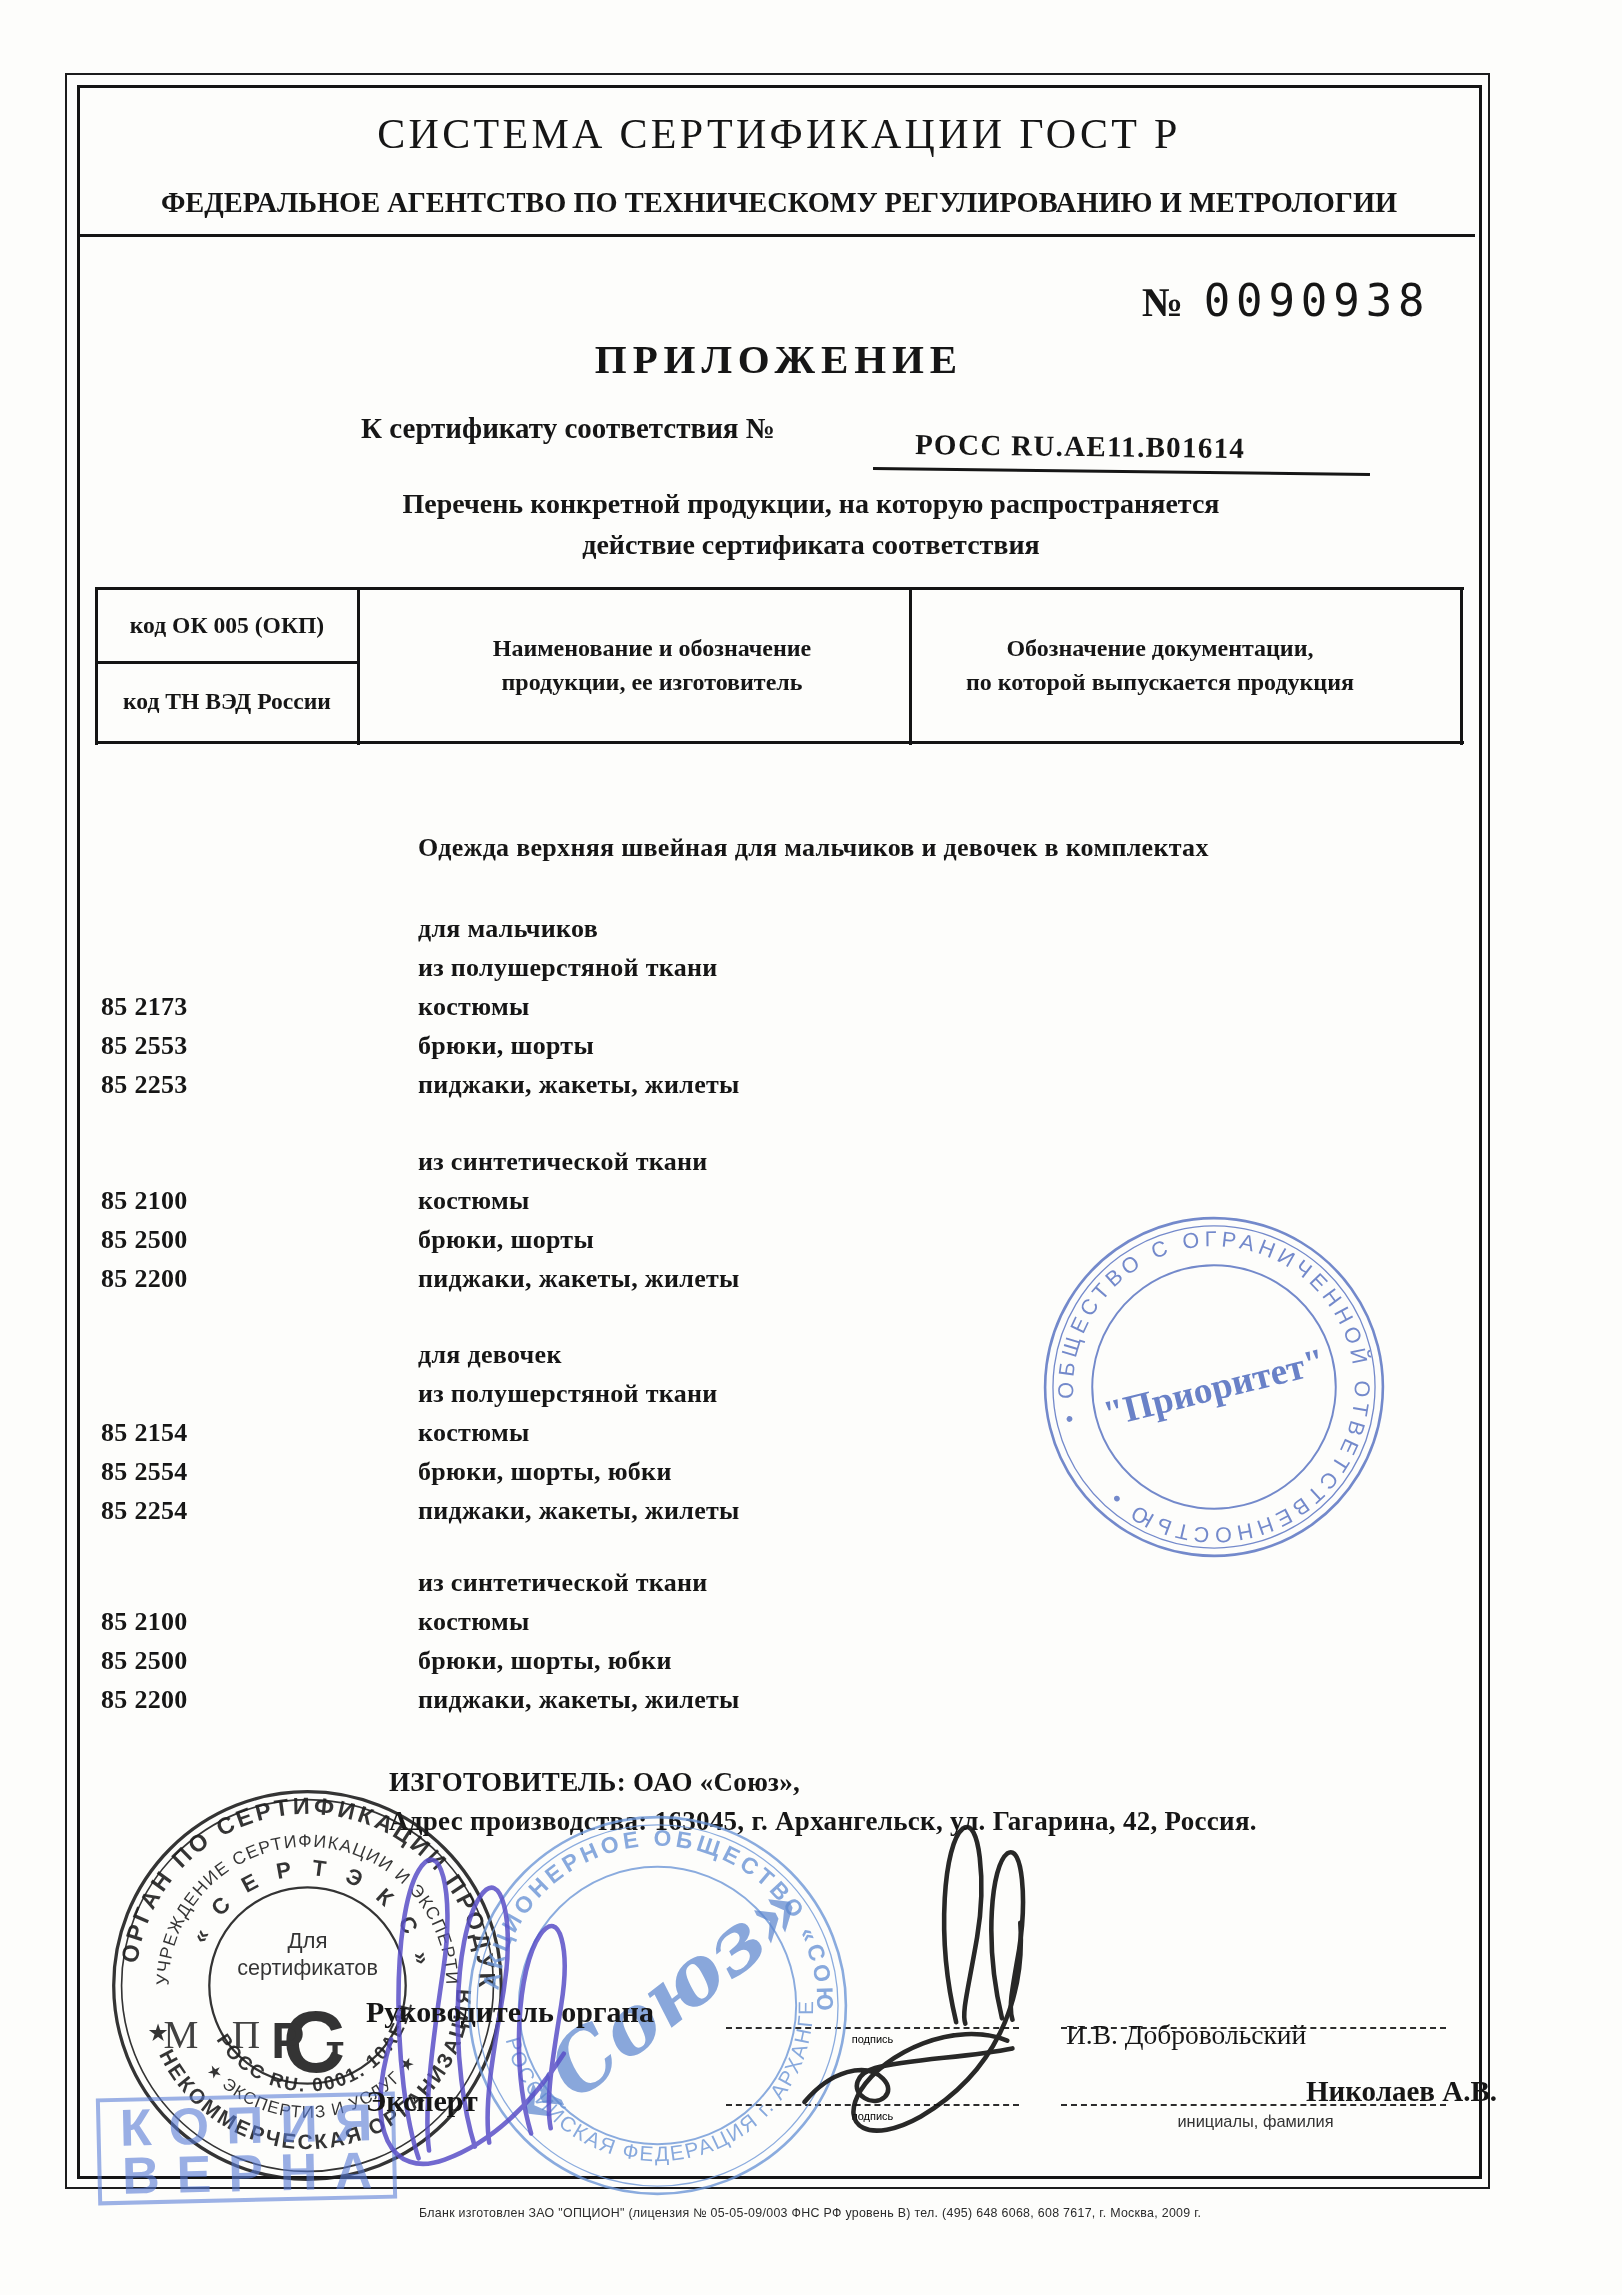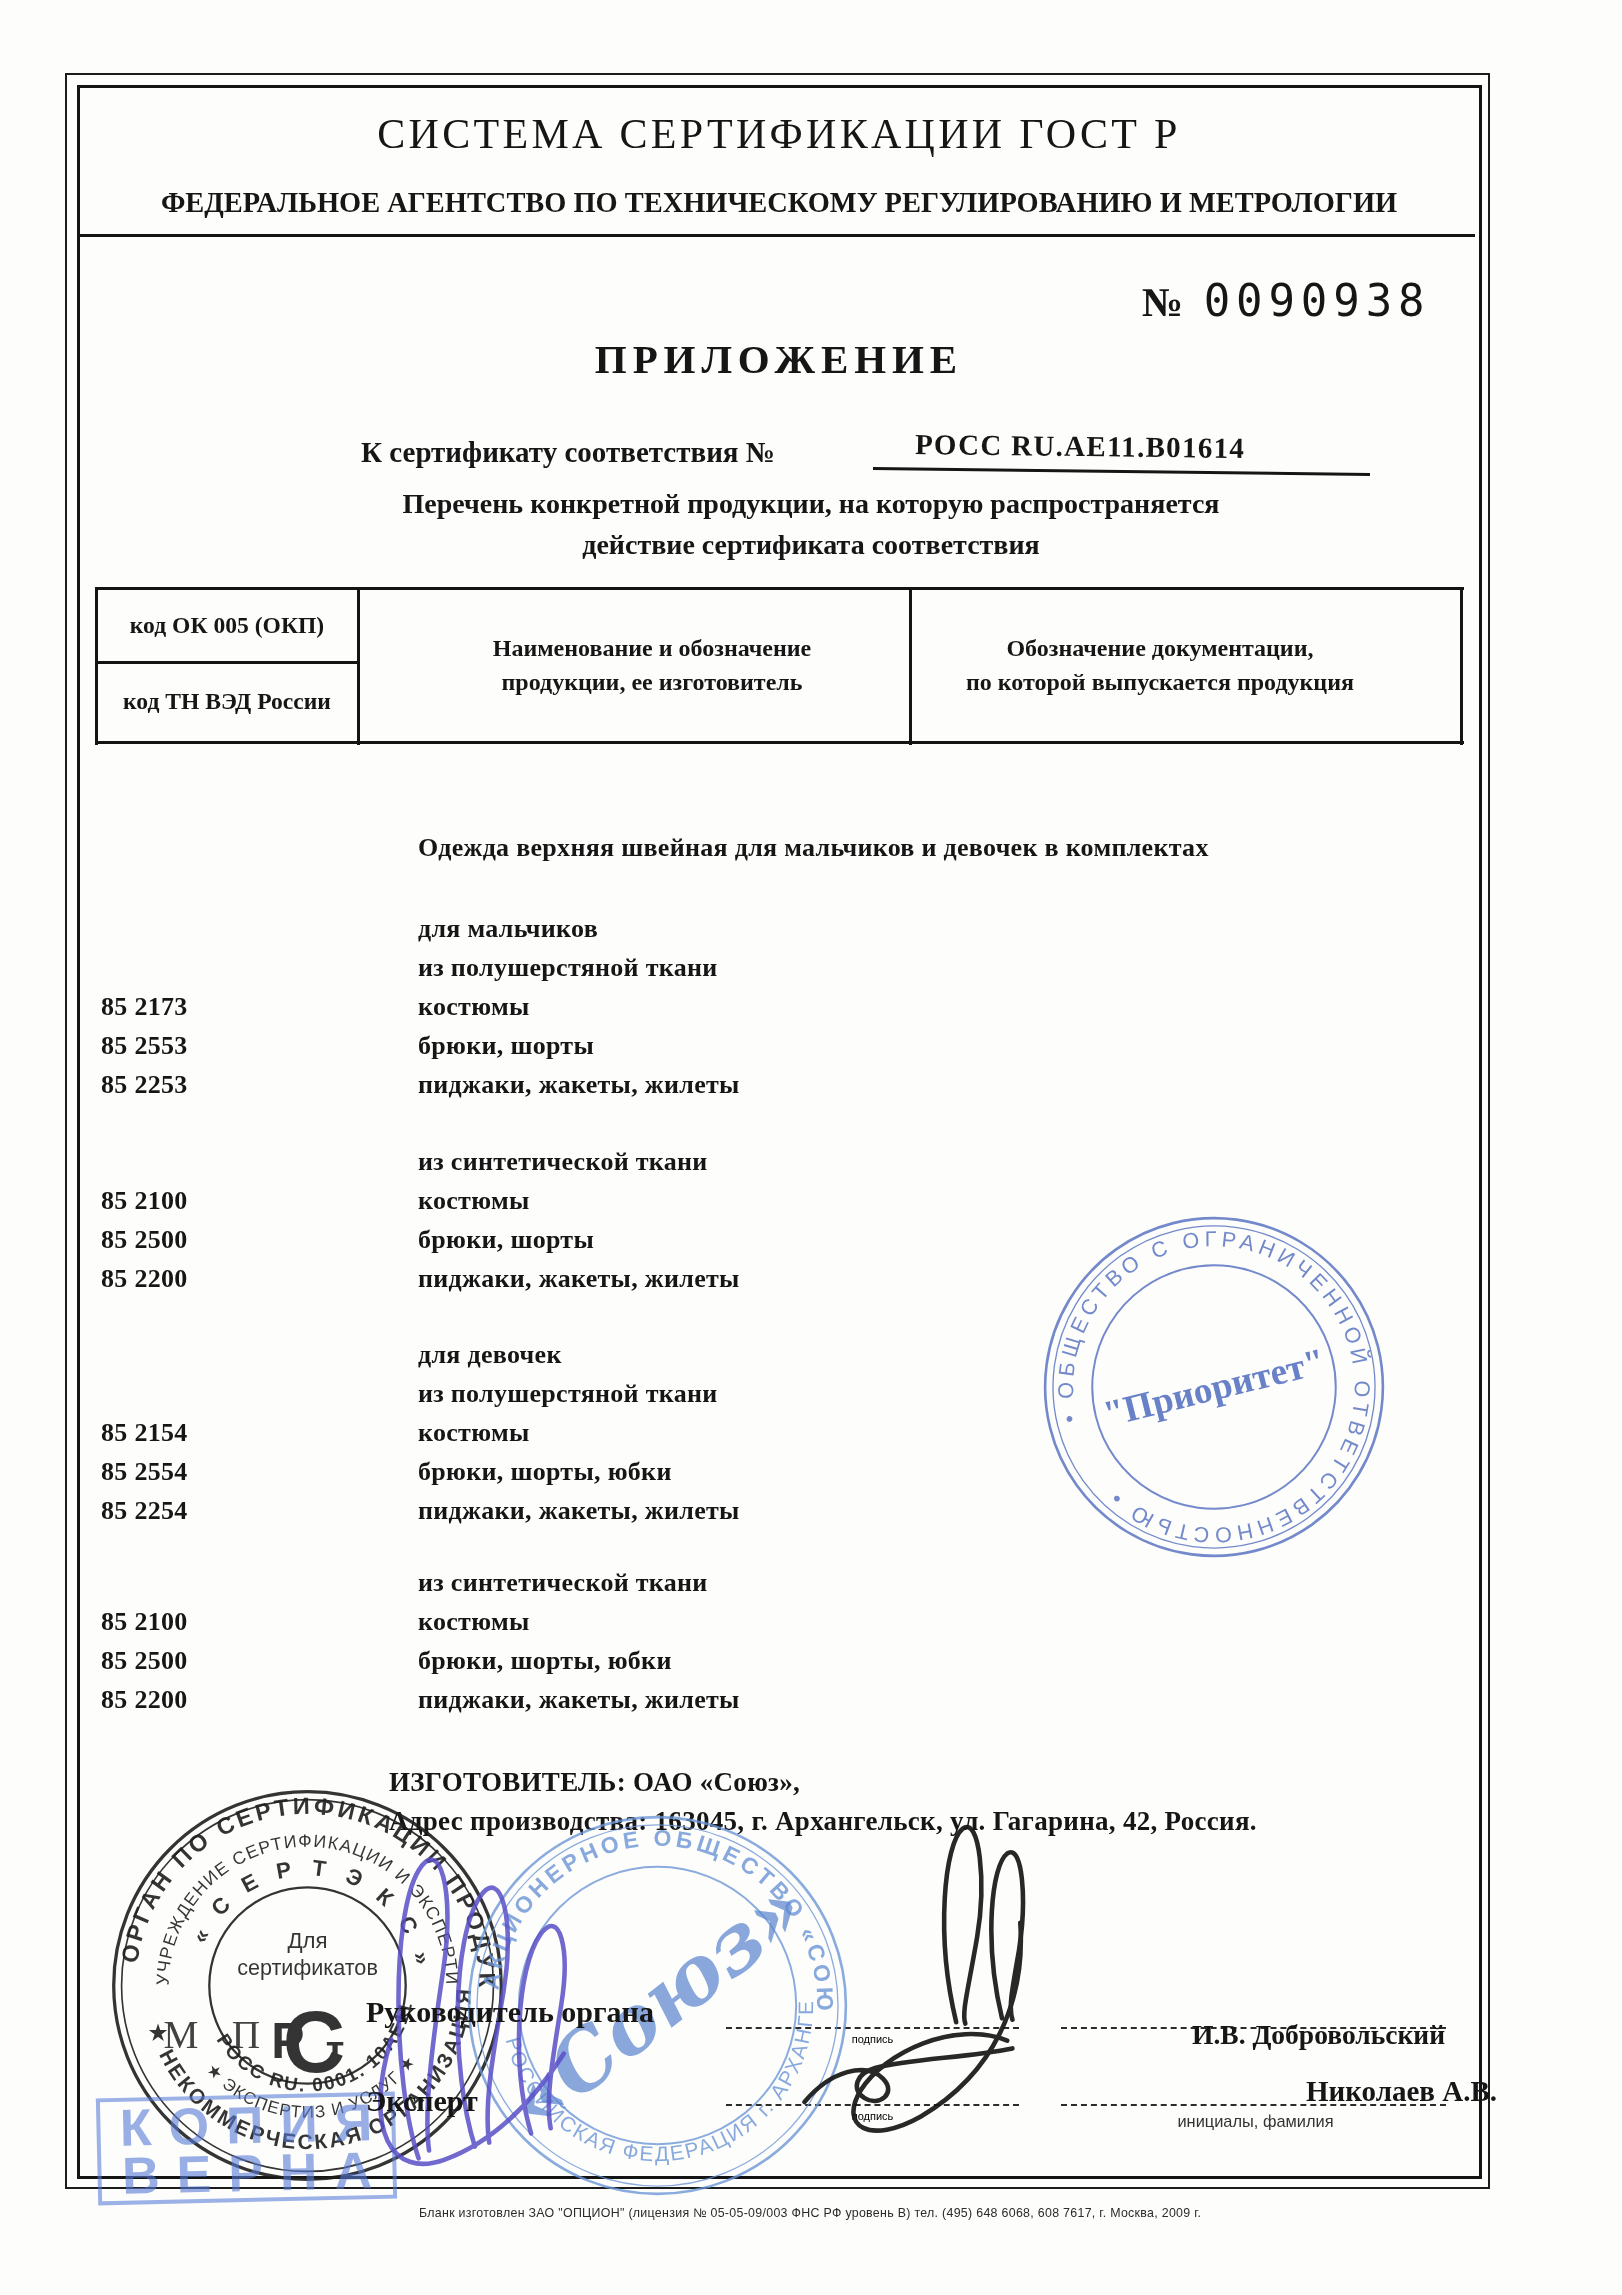--- a/index.html
+++ b/index.html
@@ -12,21 +12,21 @@
   #frame-outer{left:65px;top:73px;width:1421px;height:2112px;border:2px solid #1c1c1c;}
   #frame-inner{left:77px;top:85px;width:1399px;height:2088px;border:3.3px solid #141414;}
   #header-rule{left:80px;top:234px;width:1395px;height:3.3px;background:#141414;}
   
   #hdr1{left:92px;top:110px;width:1374px;font-size:42px;font-weight:normal;letter-spacing:3.3px;}
   #hdr2{left:79px;top:186px;width:1400px;font-size:29px;font-weight:bold;transform:scaleX(.98);}
   
   #docnum{left:1142px;top:275px;font-size:41px;}
   #docnum .num{font-family:"DejaVu Sans Mono",monospace;font-size:44px;letter-spacing:5.9px;font-weight:500;}
   #title{left:419px;top:335px;width:720px;font-size:41px;font-weight:bold;letter-spacing:5.9px;}
-  #certline-label{left:361px;top:436px;font-size:29px;font-weight:bold;}
+  #certline-label{left:361px;top:412px;font-size:29px;font-weight:bold;}
   #certline-value{left:915px;top:430px;font-size:29px;font-weight:bold;letter-spacing:1.3px;transform:rotate(.7deg);}
   #certline-underline{left:873px;top:470px;width:497px;height:2.6px;background:#161616;transform:rotate(.7deg);}
   #scope1{left:157px;top:488px;width:1308px;font-size:28px;font-weight:bold;}
   #scope2{left:157px;top:529px;width:1308px;font-size:28px;font-weight:bold;}
   
   .tline{background:#141414;}
   #tbl-top{left:95px;top:587px;width:1369px;height:3.3px;}
   #tbl-bot{left:95px;top:741px;width:1369px;height:3.3px;}
   #tbl-l{left:95px;top:587px;width:3.3px;height:158px;}
   #tbl-r{left:1460px;top:587px;width:3.3px;height:158px;}
@@ -50,21 +50,21 @@
   #role1{left:366px;top:1995px;font-size:30px;font-weight:bold;z-index:8;}
   #role2{left:366px;top:2084px;font-size:30px;font-weight:bold;z-index:8;}
   .sigline{border-top:2px dashed #2c2c2c;height:0;}
   #sigline1{left:726px;top:2027px;width:293px;}
   #sigline2{left:726px;top:2104px;width:293px;}
   #nameline1{left:1061px;top:2027px;width:385px;}
   #nameline2{left:1061px;top:2104px;width:385px;}
   .siglabel{font-size:11px;color:#000000;width:293px;text-align:center;font-family:"Liberation Sans",sans-serif;}
   #siglabel1{left:726px;top:2033px;}
   #siglabel2{left:726px;top:2110px;}
-  #name1{left:1066px;top:2019px;width:379px;font-size:27.5px;font-weight:bold;text-align:right;z-index:8;}
+  #name1{left:1066px;top:2019px;width:379px;font-size:27.5px;font-weight:normal;text-align:left;z-index:8;}
   #name2{left:1118px;top:2075px;width:379px;font-size:29px;font-weight:bold;text-align:right;z-index:8;}
   #namecaption{left:1066px;top:2112px;width:379px;font-size:16.4px;text-align:center;color:#333;
                font-family:"Liberation Sans",sans-serif;z-index:7;}
   
   #fineprint{left:419px;top:2206px;width:850px;font-size:12.4px;font-family:"Liberation Sans","DejaVu Sans",sans-serif;
              color:#2b2b2b;letter-spacing:0.3px;}
   
   .stampsvg{position:absolute;z-index:4;}
   #copy-stamp{left:97px;top:2095px;width:291px;height:99px;border:4.6px solid rgba(86,122,214,.58);
               transform:rotate(-1.3deg);z-index:6;display:flex;flex-direction:column;align-items:center;justify-content:center;}

